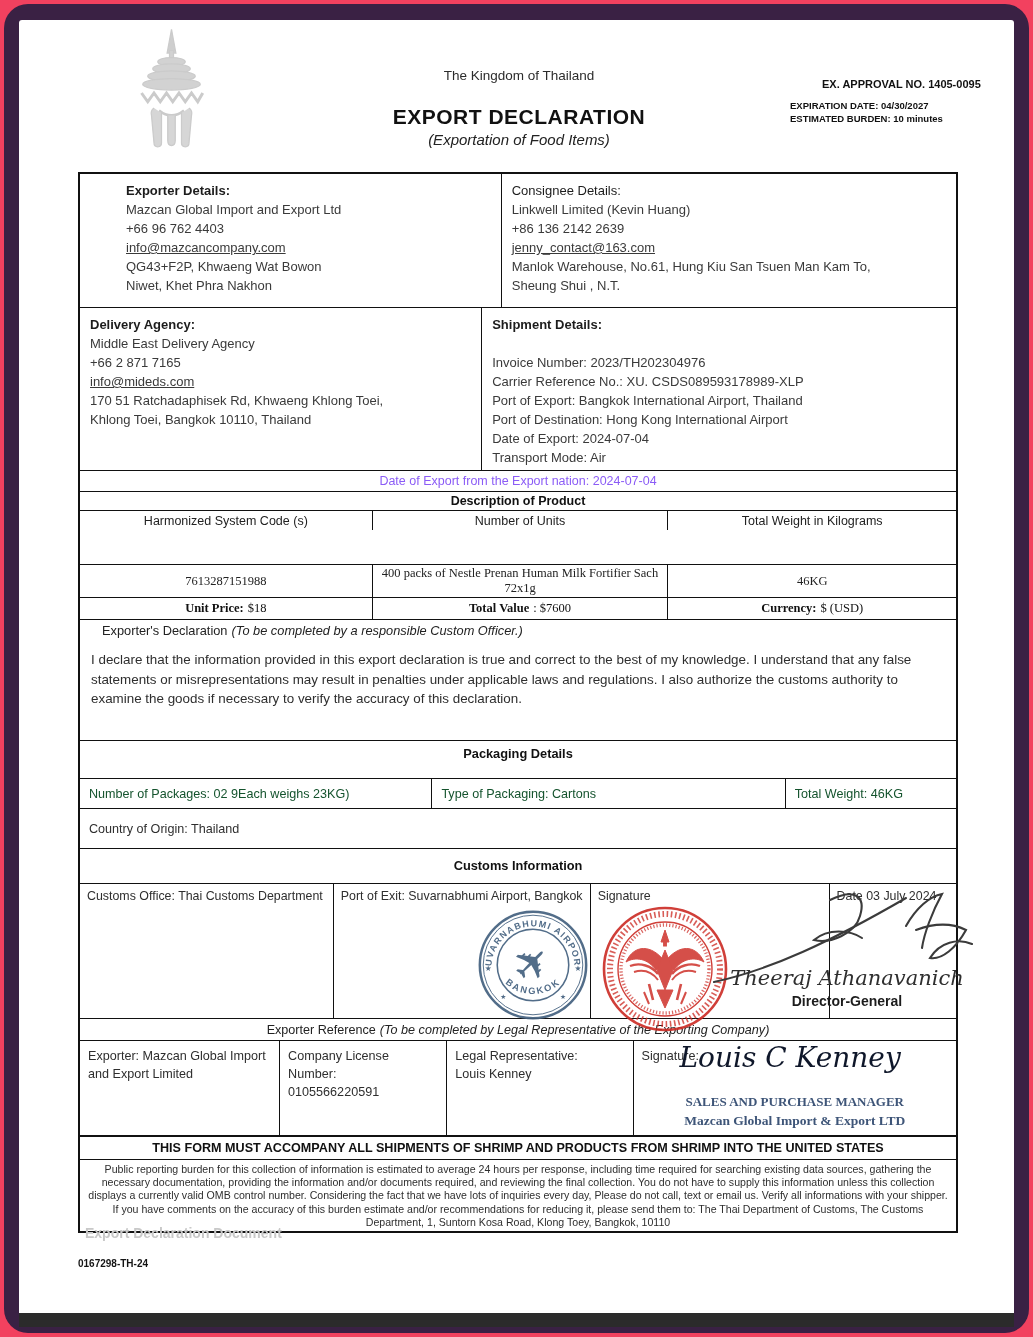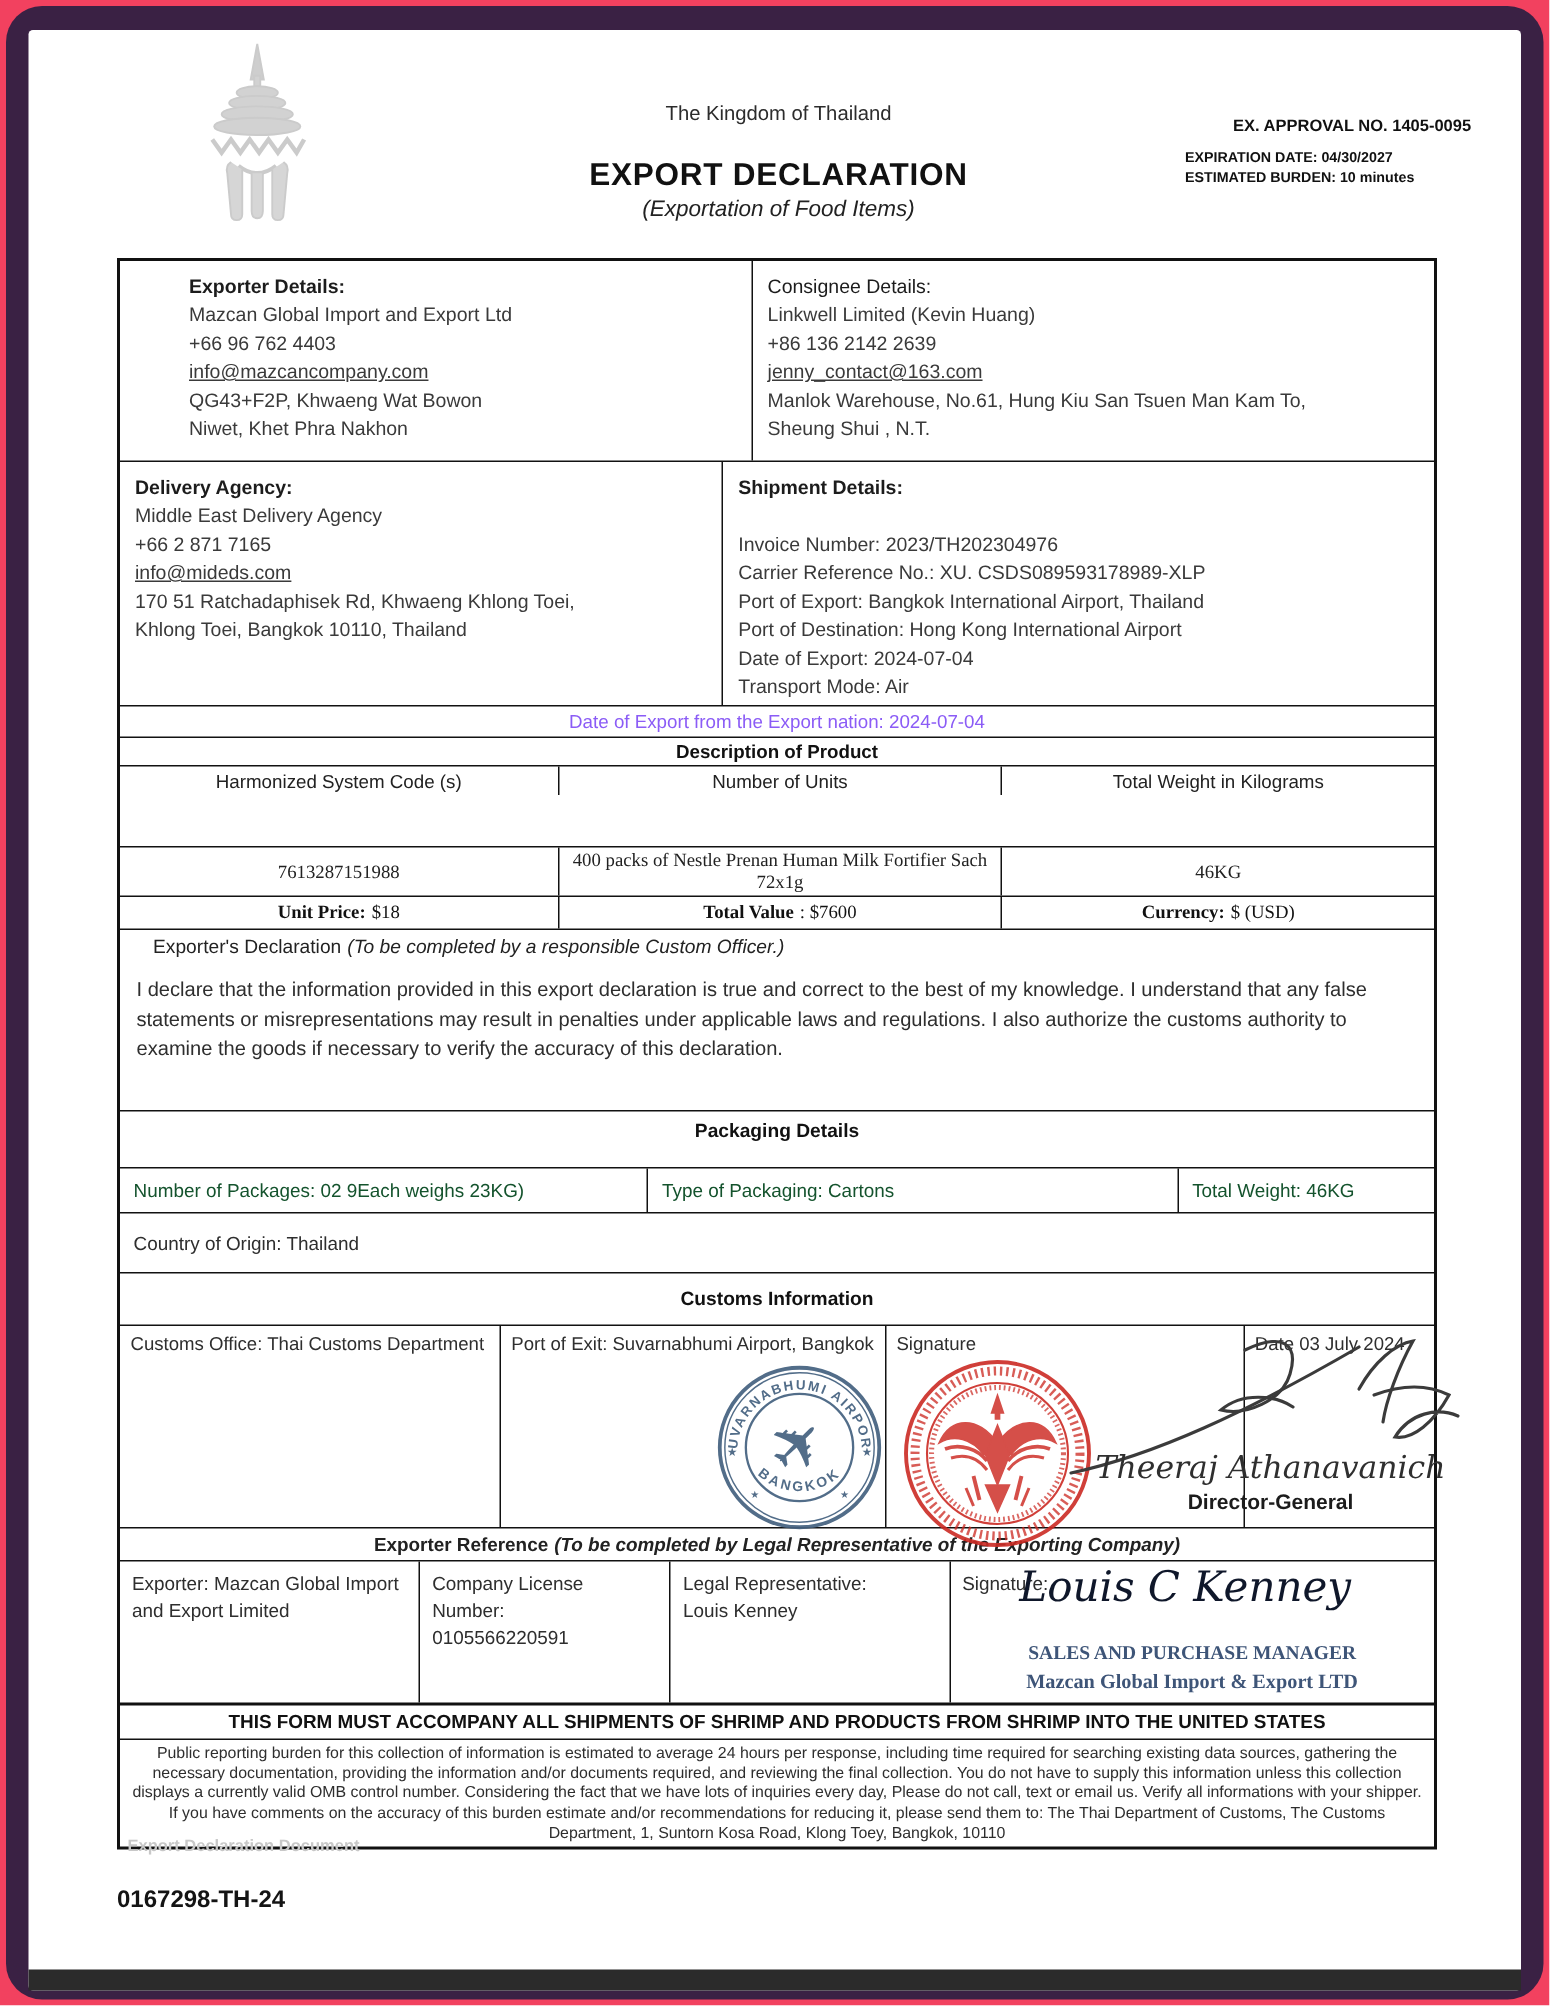--- a/index.html
+++ b/index.html
@@ -47,21 +47,21 @@
   .r-declhead { height:22px; align-items:center; font-size:12.8px; color:#222; padding-left:22px; }
   .r-declhead i { margin-left:4px; }
   .r-declbody { height:99px; border-top:none; padding:9px 11px; font-size:13.4px; line-height:19.5px; color:#2e2e2e; }
   .r-packtitle { height:38px; justify-content:center; padding-top:5px; font-size:12.8px; font-weight:bold; color:#111; }
   .r-pack { height:30px; }
   .r-pack .cell { display:flex; align-items:center; padding:0 9px; font-size:12.6px; color:#14532d; }
   .r-origin { height:40px; align-items:center; padding:0 9px; font-size:12.6px; color:#2e2e2e; }
   .r-custtitle { height:35px; justify-content:center; padding-top:9px; font-size:12.8px; font-weight:bold; color:#111; }
   .r-customs { height:135px; }
   .r-customs .cell { font-size:12.4px; color:#2e2e2e; padding:5px 7px; }
-  .r-reftitle { height:22px; align-items:center; justify-content:center; font-size:12.6px; color:#222;font-weight:bold; }
+  .r-reftitle { height:22px; align-items:center; justify-content:center; font-size:12.6px; color:#222; }
   .r-reftitle i { margin-left:4px; }
   .r-ref { height:95px; }
   .r-ref .cell { font-size:12.6px; line-height:18px; color:#2e2e2e; padding:6px 8px; }
   .r-notice { height:24px; border-top:2px solid #111; align-items:center; justify-content:center; font-size:12.6px; font-weight:bold; color:#111; }
   .r-fineprint { height:72px; padding:3px 8px; text-align:center; font-size:10.6px; line-height:13.2px; color:#2e2e2e; }
 
   
   .stamp-blue { position:absolute; left:395px; top:23px; width:116px; height:116px; z-index:3; opacity:.92; }
   .stamp-red  { position:absolute; left:520px; top:20px; width:130px; height:130px; z-index:4; opacity:.9; }
   .sig-ink { position:absolute; left:630px; top:2px; width:266px; height:112px; z-index:5; }
@@ -69,22 +69,22 @@
   .signatory-name { font-family:"DejaVu Serif", serif; font-style:italic; font-size:21px; color:#2f2f2f; white-space:nowrap; }
   .signatory-title { font-size:14px; font-weight:bold; color:#1c1c1c; margin-top:3px; }
 
   
   .ref-sig { position:relative; }
   .ref-sig .lbl { position:absolute; left:8px; top:6px; }
   .script-name { position:absolute; left:46px; top:8px; width:270px; text-align:left; font-family:"DejaVu Serif", serif; font-style:italic; font-size:28px; color:#0f172a; white-space:nowrap; }
   .sig-role { position:absolute; left:0; top:52px; width:100%; text-align:center; font-family:"Liberation Serif", serif; font-weight:bold; font-size:13px; color:#3e5578; }
   .sig-comp { position:absolute; left:0; top:71px; width:100%; text-align:center; font-family:"Liberation Serif", serif; font-weight:bold; font-size:13.5px; color:#3e5578; }
 
-  .watermark { position:absolute; left:66px; top:1205px; font-size:11px; font-weight:bold; color:#c8c8c8; }
-  .doc-code { position:absolute; left:59px; top:1238px; font-size:16px; font-weight:bold; color:#141414; }
+  .watermark { position:absolute; left:66px; top:1205px; font-size:14px; font-weight:bold; color:#c8c8c8; }
+  .doc-code { position:absolute; left:59px; top:1238px; font-size:10px; font-weight:bold; color:#141414; }
 
   
   .w-party-l { width:403px; } .w-party-r { width:477px; }
   .w-prod-1 { width:293px; } .w-prod-2 { width:297px; } .w-prod-3 { width:290px; }
   .w-pack-1 { width:353px; } .w-pack-2 { width:355px; } .w-pack-3 { width:172px; }
   .w-cust-1 { width:254px; } .w-cust-2 { width:258px; } .w-cust-3 { width:240px; } .w-cust-4 { width:128px; }
   .w-ref-1 { width:200px; } .w-ref-2 { width:168px; } .w-ref-3 { width:187px; } .w-ref-4 { width:325px; }
   .fullw { width:100%; }
 </style>
 </head>

